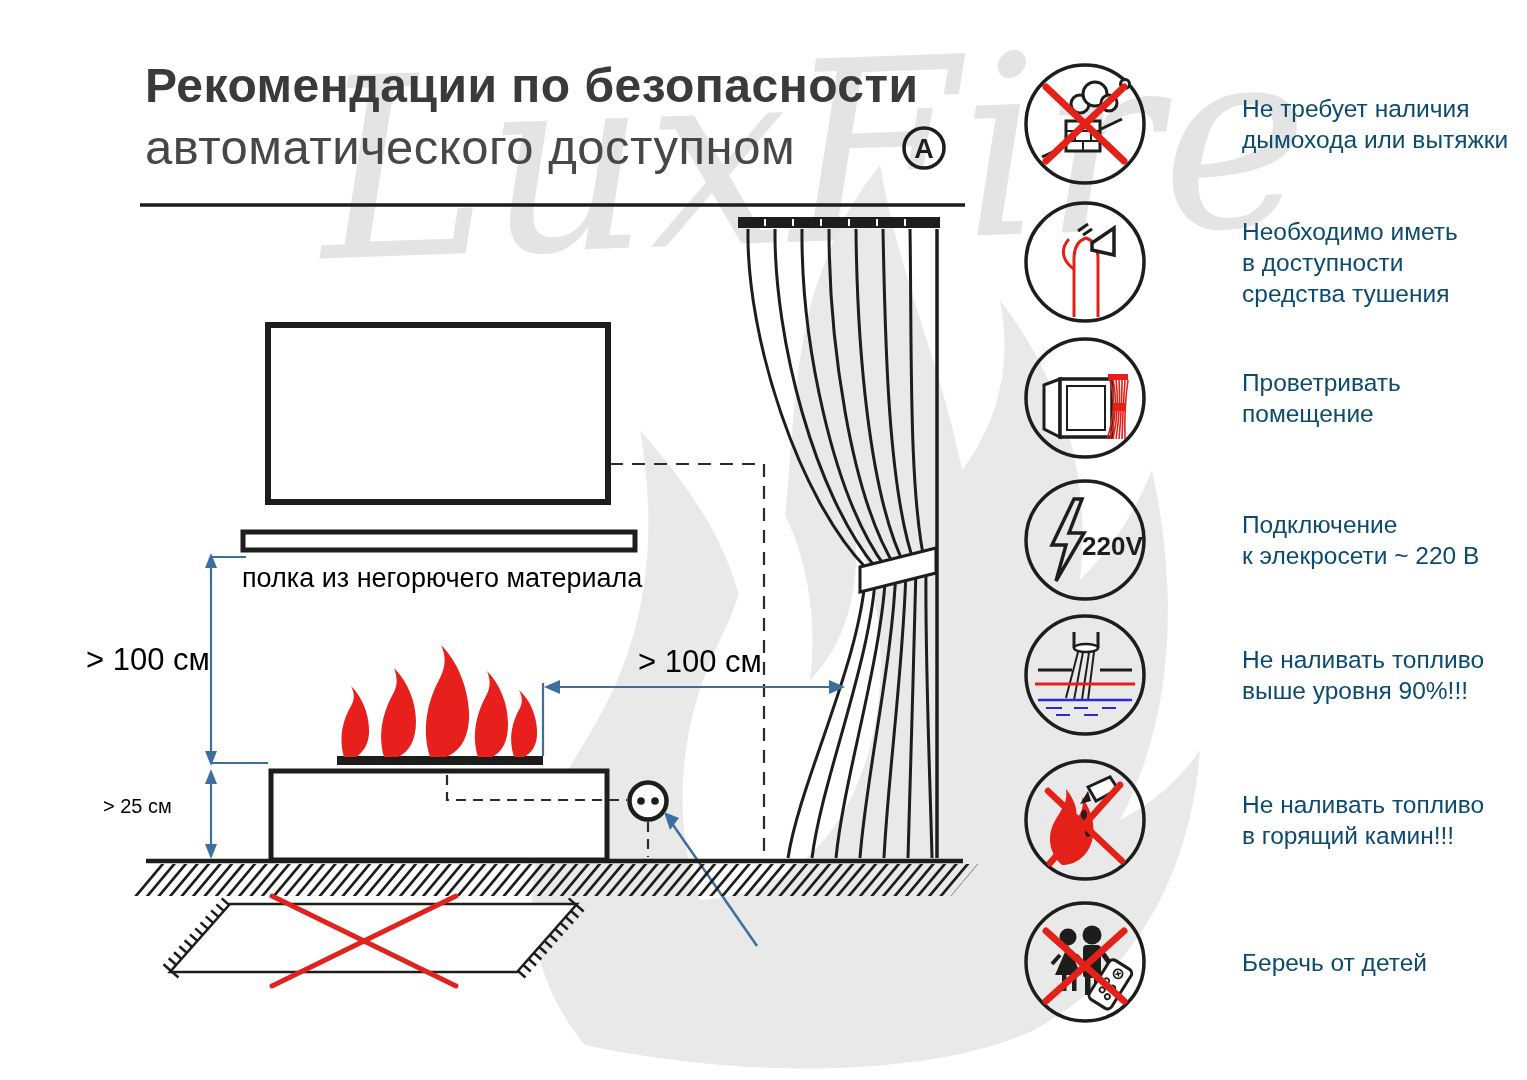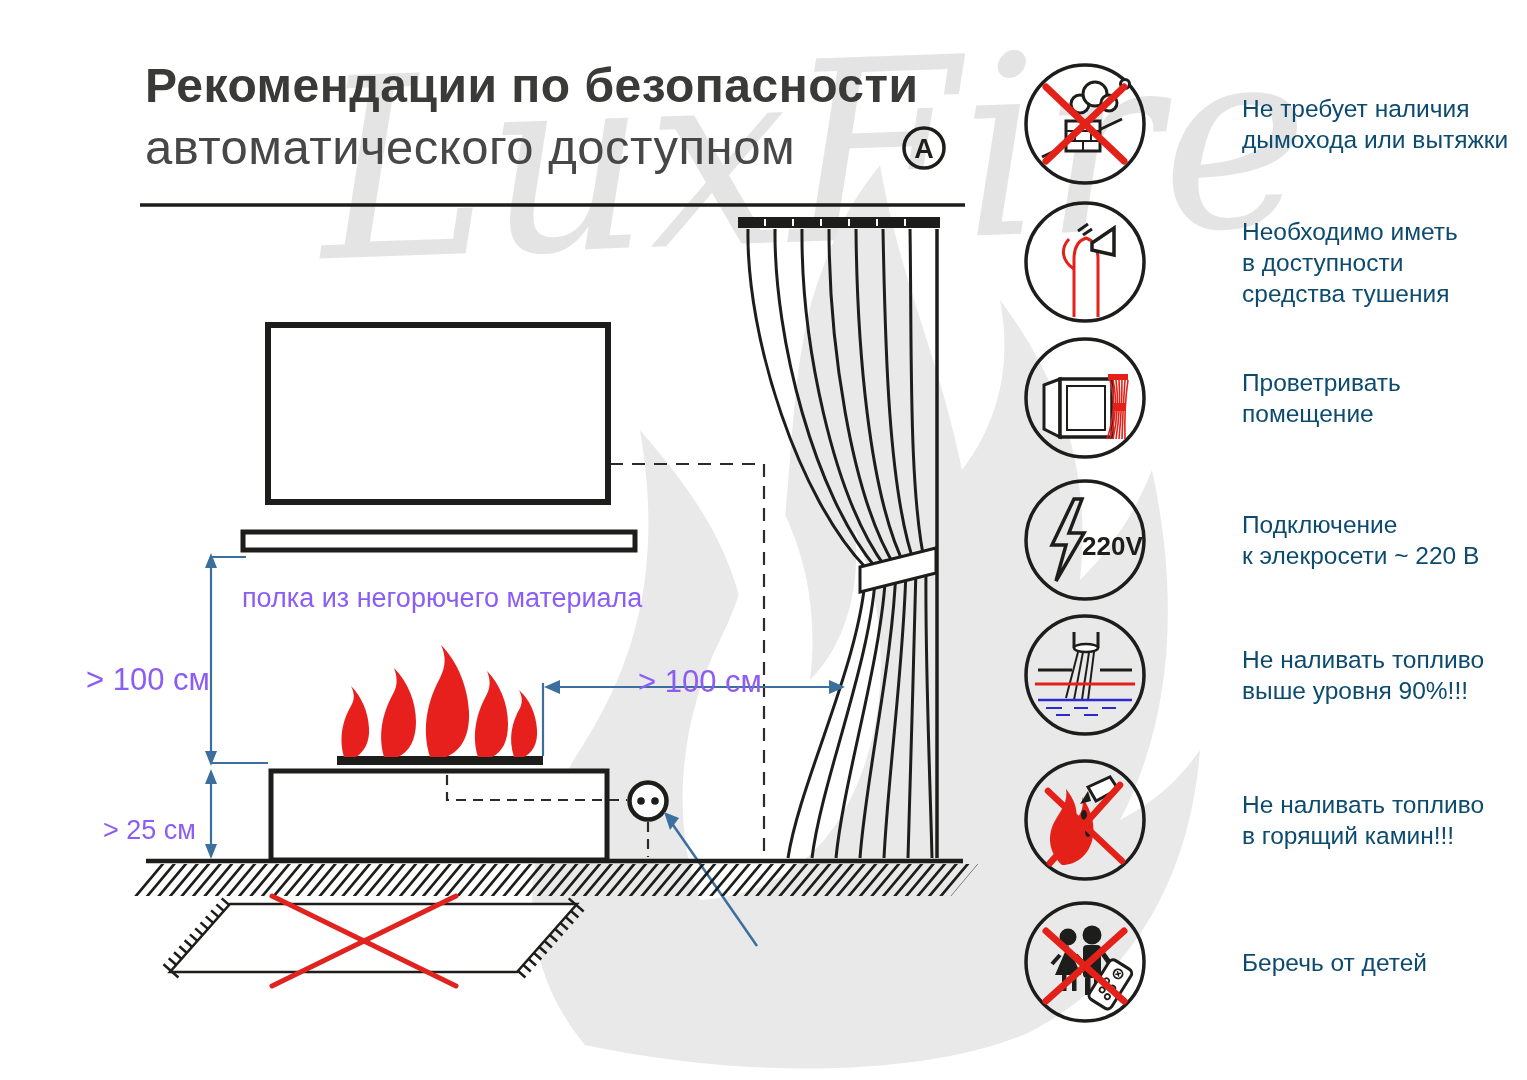--- a/index.html
+++ b/index.html
@@ -6,24 +6,24 @@
   #stage{position:relative;width:1527px;height:1080px;background:#ffffff;overflow:hidden;
          font-family:"Liberation Sans",sans-serif;}
   .abs{position:absolute;}
   .pre{white-space:pre-line;}
   #wm-text{left:320px;top:30px;font-family:"DejaVu Serif",serif;font-style:italic;
            font-size:250px;color:#e4e4e4;transform:rotate(-2deg);user-select:none;line-height:1;}
   #title1{left:145px;top:58px;font-size:48px;font-weight:bold;color:#3a3a39;letter-spacing:0.5px;}
   #title2{left:145px;top:119px;font-size:49px;font-weight:400;color:#474747;letter-spacing:0.5px;}
   #tv-label{left:268px;top:325px;width:340px;height:177px;display:flex;align-items:center;justify-content:center;
             font-size:57px;font-weight:bold;letter-spacing:8px;color:#242424;}
-  .blue{color:#8b5cf6;margin-top:20px;}
+  .blue{color:#000000;}
   #shelf-label{left:242px;top:563px;font-size:27px;}
   #dim-v1{left:86px;top:642px;font-size:31px;}
-  #dim-v2{left:103px;top:795px;font-size:27px;}
+  #dim-v2{left:103px;top:795px;font-size:20px;}
   #dim-h{left:638px;top:644px;font-size:31px;}
   #socket-note{left:617px;top:899px;font-size:27.5px;line-height:36px;width:360px;}
   .rec-text{left:1242px;font-size:24.5px;line-height:31px;color:#0c4a6e;}
   svg{display:block;}
 </style>
 </head>
 <body>
 
 <div id="stage">
 

